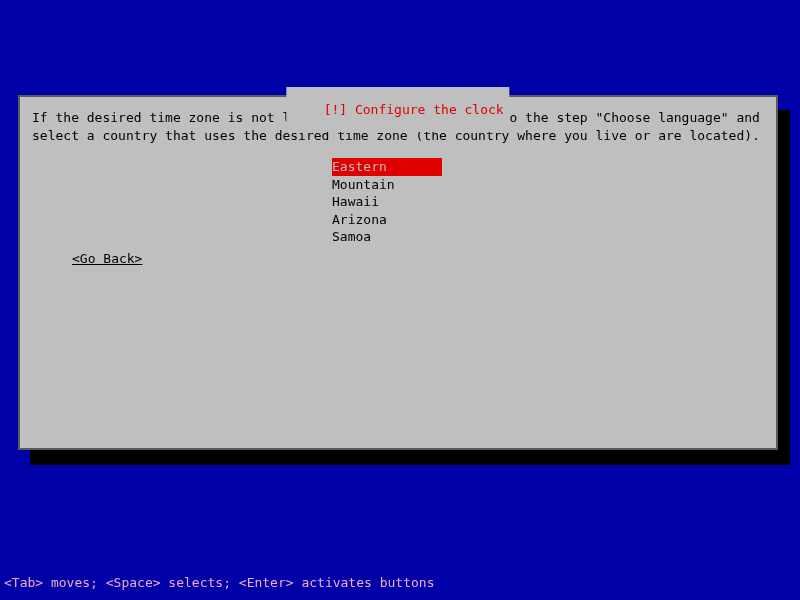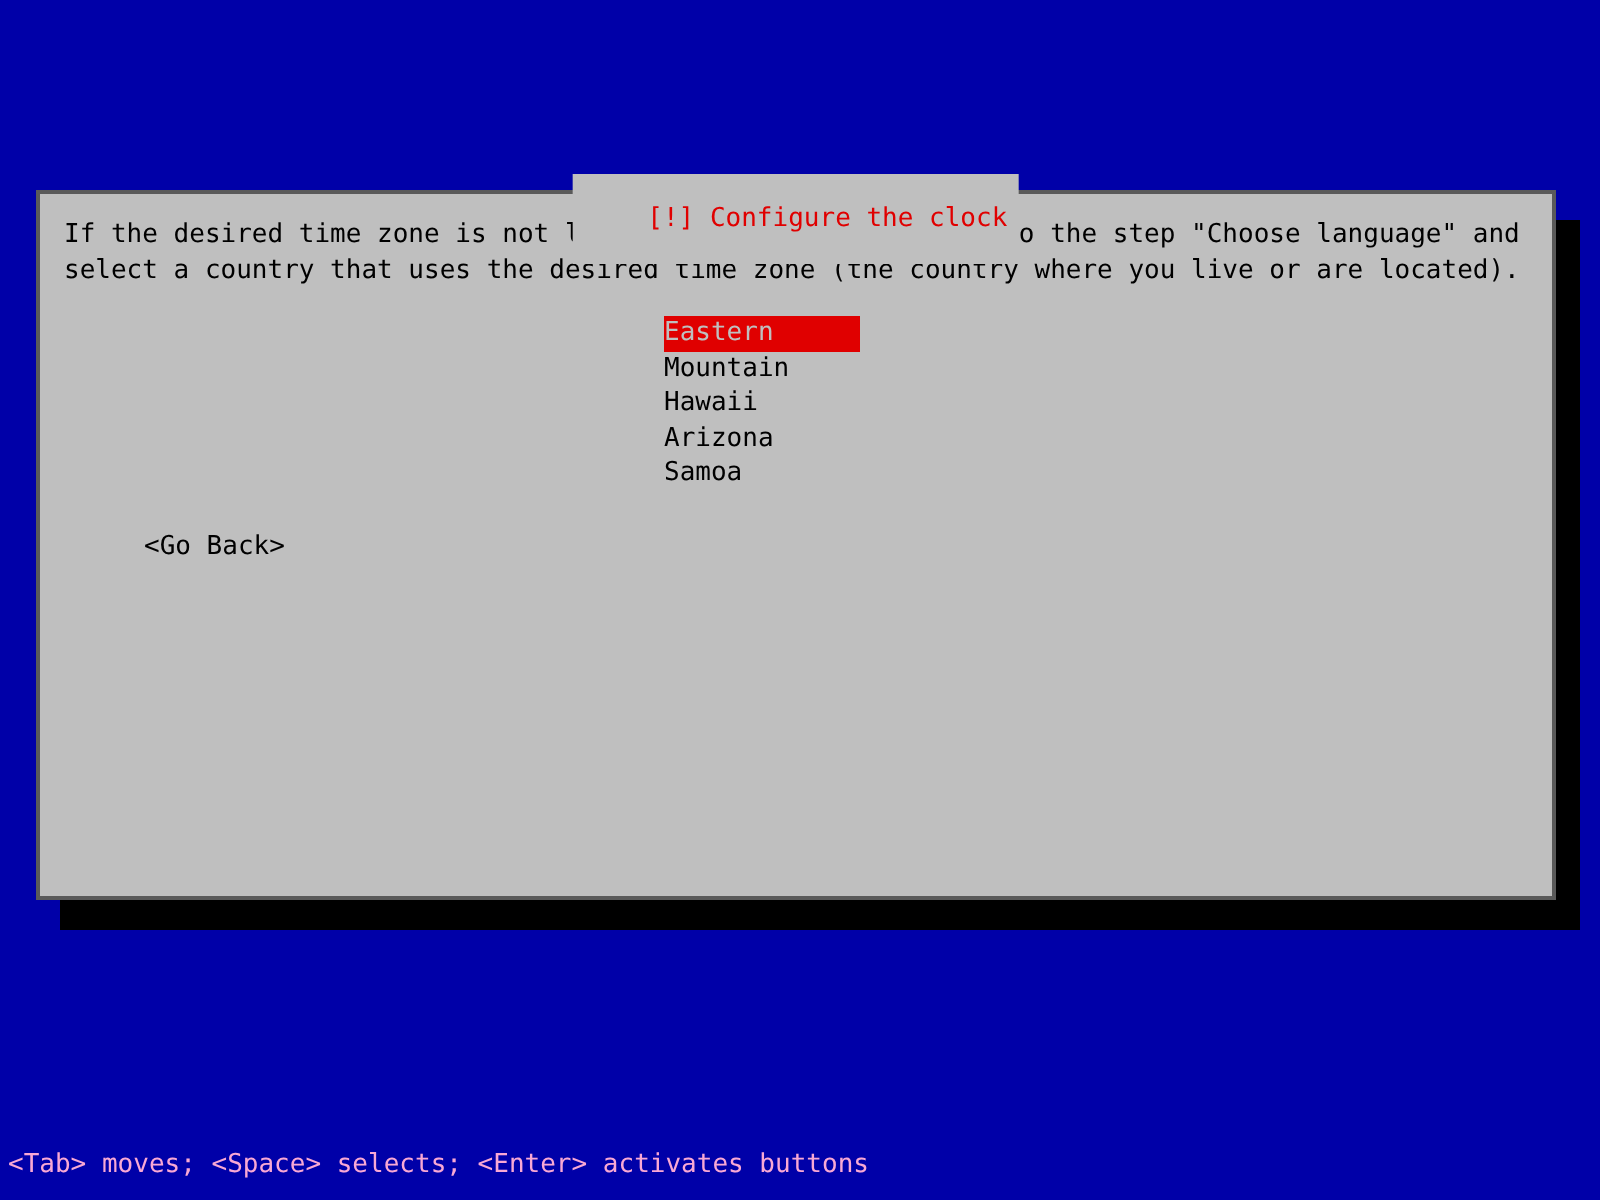--- a/index.html
+++ b/index.html
@@ -55,30 +55,31 @@
       margin-top: 14px;
       white-space: pre;
     }
     .timezone-list {
       margin-top: 14px;
       margin-left: 300px;
     }
     .timezone-item {
       white-space: pre;
       line-height: 1.35;
-      width: 98px;
+      width: 110px;
     }
     .timezone-item.selected {
       background-color: #e00000;
       color: #bfbfbf;
     }
     .go-back {
-      margin-top: 20px;
+      margin-top: 5px;
       margin-left: 40px;
       white-space: pre;
+      text-decoration: underline;
     }
     .status-bar {
       position: absolute;
       bottom: 10px;
       left: 4px;
       color: #f9a8d4;
       white-space: pre;
     }
   </style>
 </head>

